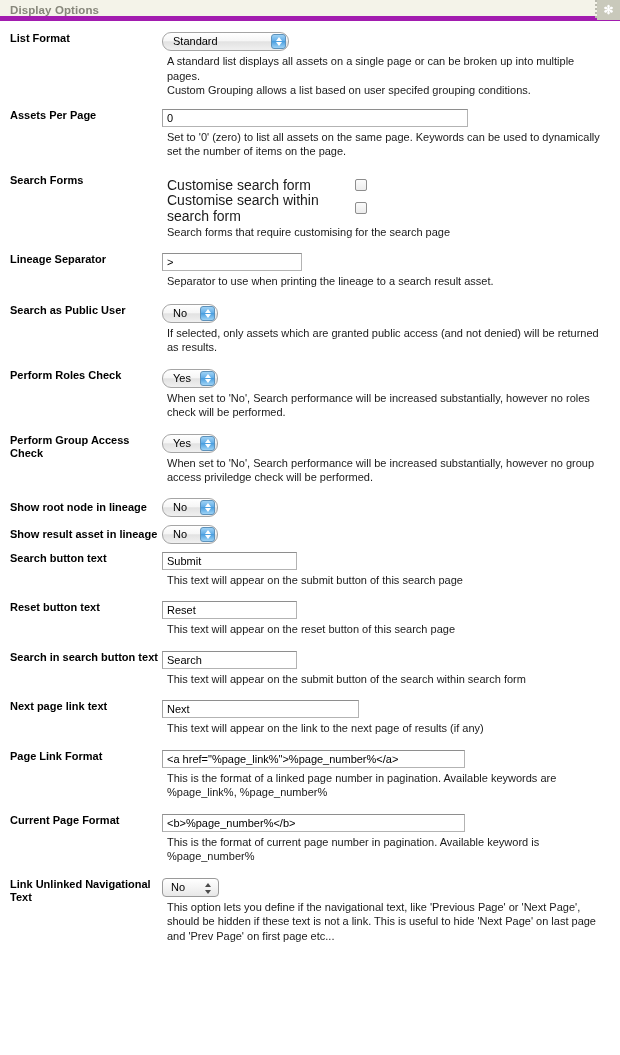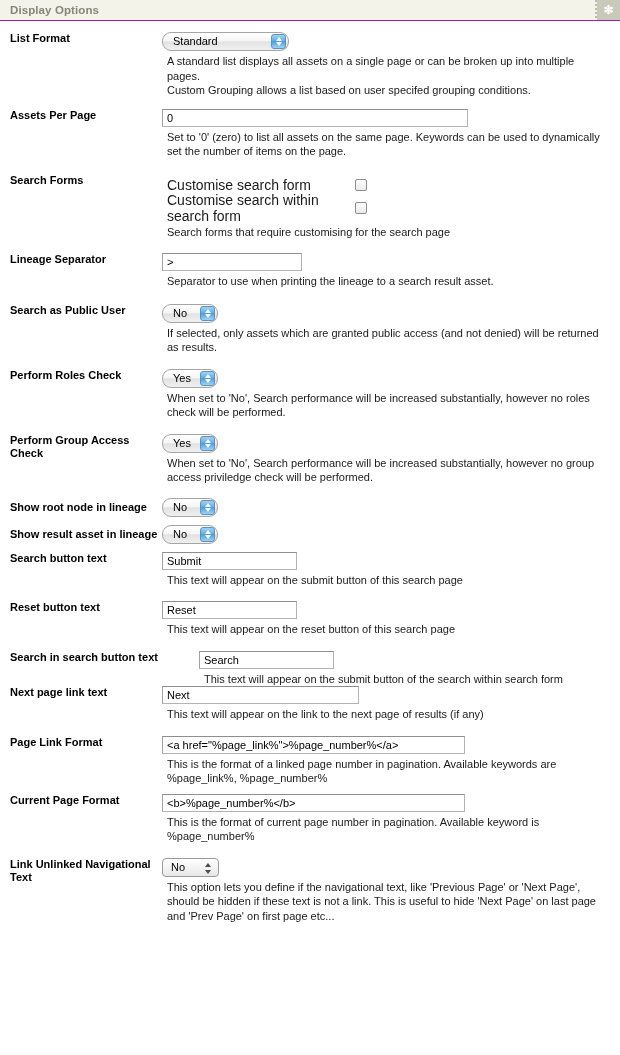--- a/index.html
+++ b/index.html
@@ -14,21 +14,21 @@
     font-size: 11px;
     color: #000000;
     overflow: hidden;
   }
 
   
   .panel-header {
     position: relative;
     height: 21px;
     background: #f4f3e9;
-    border-bottom: 1px solid #a21caf;
+    border-bottom: 5px solid #a21caf;
     box-sizing: border-box;
   }
   .panel-title {
     position: absolute;
     left: 10px;
     top: 4px;
     font-size: 11.5px;
     font-weight: bold;
     color: #86867a;
     letter-spacing: 0.1px;
@@ -352,38 +352,38 @@
   </div>
 
   <div class="row" style="margin-bottom:14px;">
     <div class="row-label">Reset button text</div>
     <div class="row-content">
       <input class="txt txt-sm" type="text" value="Reset" style="">
       <div class="desc">This text will appear on the reset button of this search page</div>
     </div>
   </div>
 
-  <div class="row" style="gap:37px;">
+  <div class="row" style="margin-bottom:14px;">
     <div class="row-label">Search in search button text</div>
     <div class="row-content">
       <input class="txt txt-sm" type="text" value="Search" style="">
       <div class="desc">This text will appear on the submit button of the search within search form</div>
     </div>
   </div>
 
 
   <div class="row" style="margin-bottom:14px;">
     <div class="row-label">Next page link text</div>
     <div class="row-content">
       <input class="txt" type="text" style="width: 197px;" value="Next">
       <div class="desc">This text will appear on the link to the next page of results (if any)</div>
     </div>
   </div>
 
-  <div class="row" style="margin-bottom:8px;justify-content:flex-end;">
+  <div class="row" style="margin-bottom:14px;justify-content:flex-end;">
     <div class="row-label">Page Link Format</div>
     <div class="row-content">
       <input class="txt" type="text" style="width: 303px;" value="&lt;a href=&quot;%page_link%&quot;&gt;%page_number%&lt;/a&gt;">
       <div class="desc">This is the format of a linked page number in pagination. Available keywords are %page_link%, %page_number%</div>
     </div>
   </div>
 
   <div class="row" style="margin-bottom:14px;">
     <div class="row-label">Current Page Format</div>
     <div class="row-content">

